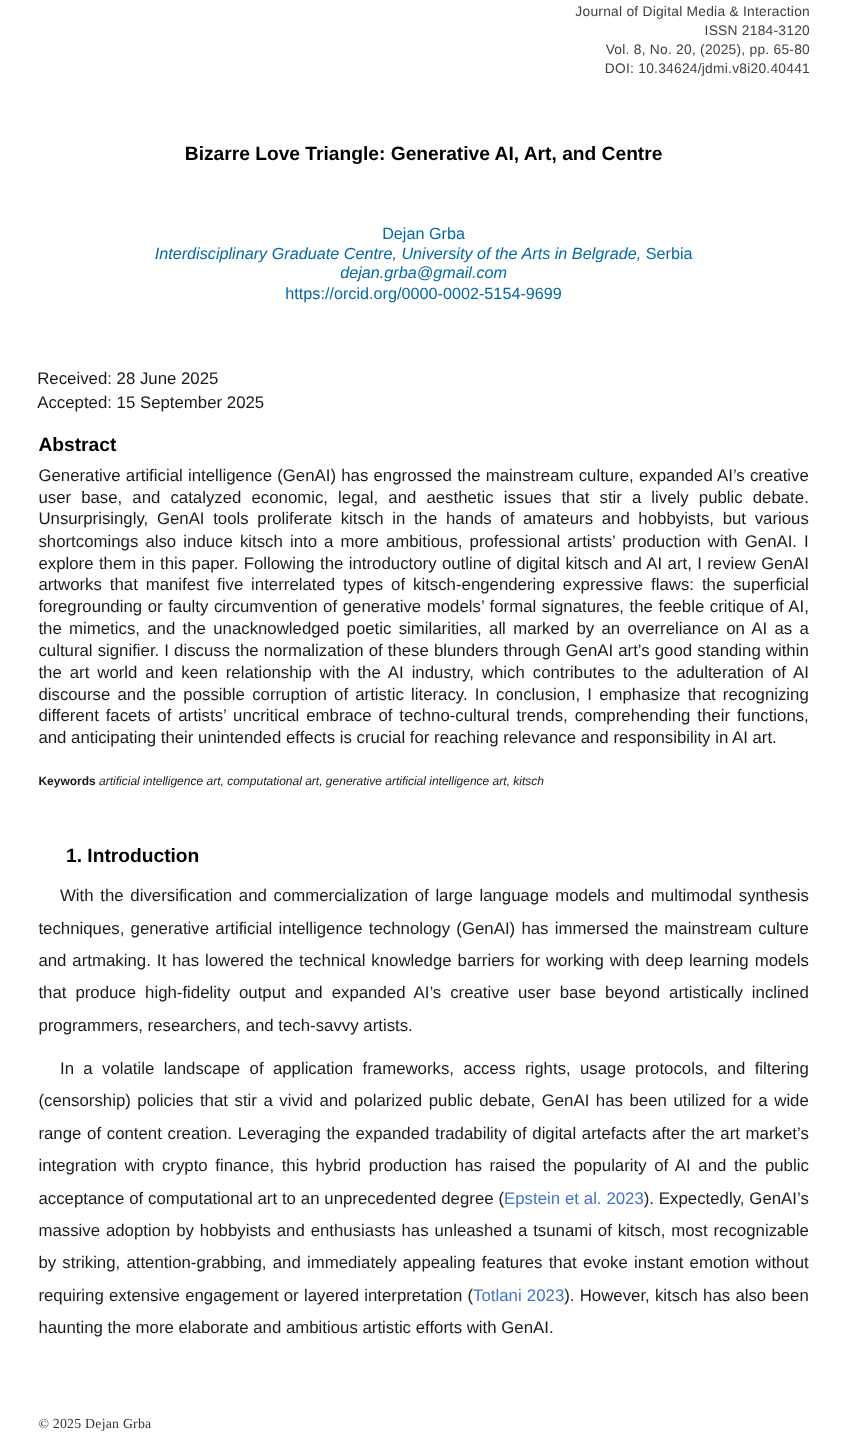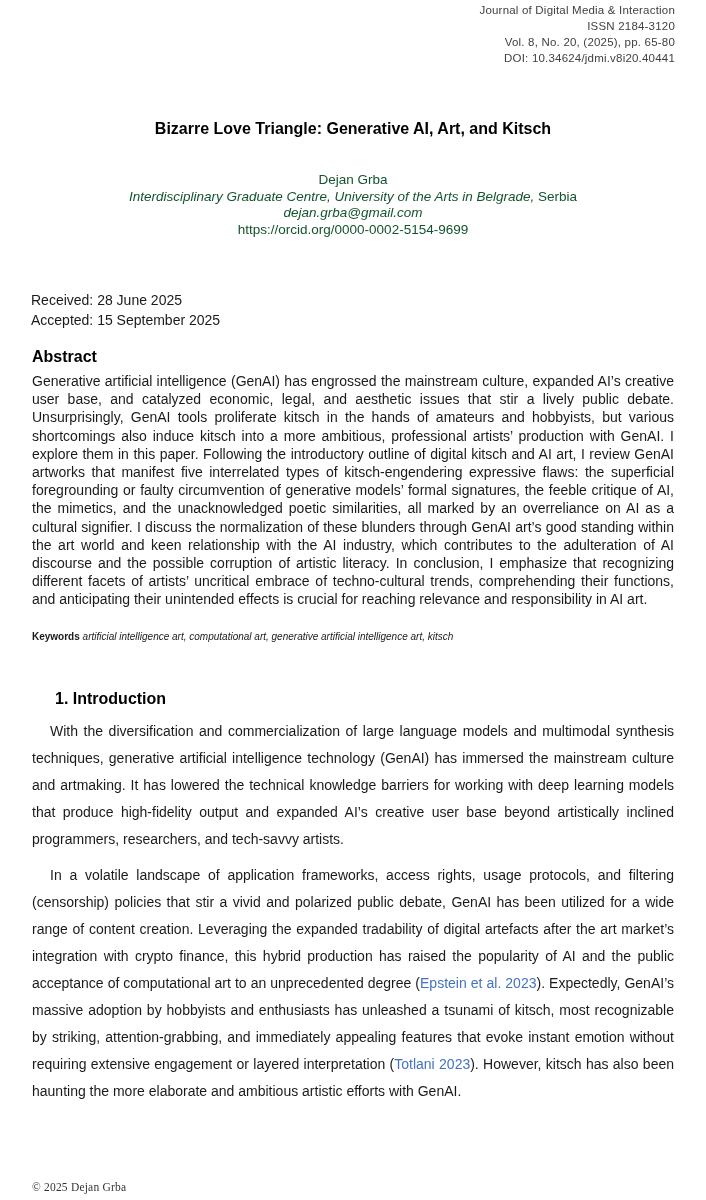--- a/index.html
+++ b/index.html
@@ -25,24 +25,24 @@
   .paper-title {
     text-align:center;
     margin-top:54px;
     font-size:16px;
     line-height:18px;
     font-weight:bold;
     color:#000;
   }
   .author-block {
     text-align:center;
-    margin-top:34px;
+    margin-top:49px;
     font-size:13.5px;
     line-height:16.5px;
-    color:#14532d;
+    color:#0369a1;
   }
   .italic { font-style:italic; }
   .dates {
     margin-top:52px;
     padding:0 3px;
     font-size:14px;
     line-height:20px;
   }
   .section-heading {
     padding:0 4px;
@@ -102,21 +102,21 @@
 
 <div class="page">
 
   <header class="journal-header">
     <div>Journal of Digital Media &amp; Interaction</div>
     <div>ISSN 2184-3120</div>
     <div>Vol. 8, No. 20, (2025), pp. 65-80</div>
     <div>DOI: 10.34624/jdmi.v8i20.40441</div>
   </header>
 
-  <h1 class="paper-title">Bizarre Love Triangle: Generative AI, Art, and Kitsch</h1>
+  <h1 class="paper-title">Bizarre Love Triangle: Generative AI, Art, and Centre</h1>
 
   <div class="author-block">
     <div>Dejan Grba</div>
     <div><span class="italic">Interdisciplinary Graduate Centre, University of the Arts in Belgrade,</span><span> Serbia</span></div>
     <div class="italic">dejan.grba@gmail.com</div>
     <div>https://orcid.org/0000-0002-5154-9699</div>
   </div>
 
   <div class="dates">
     <div>Received: 28 June 2025</div>

